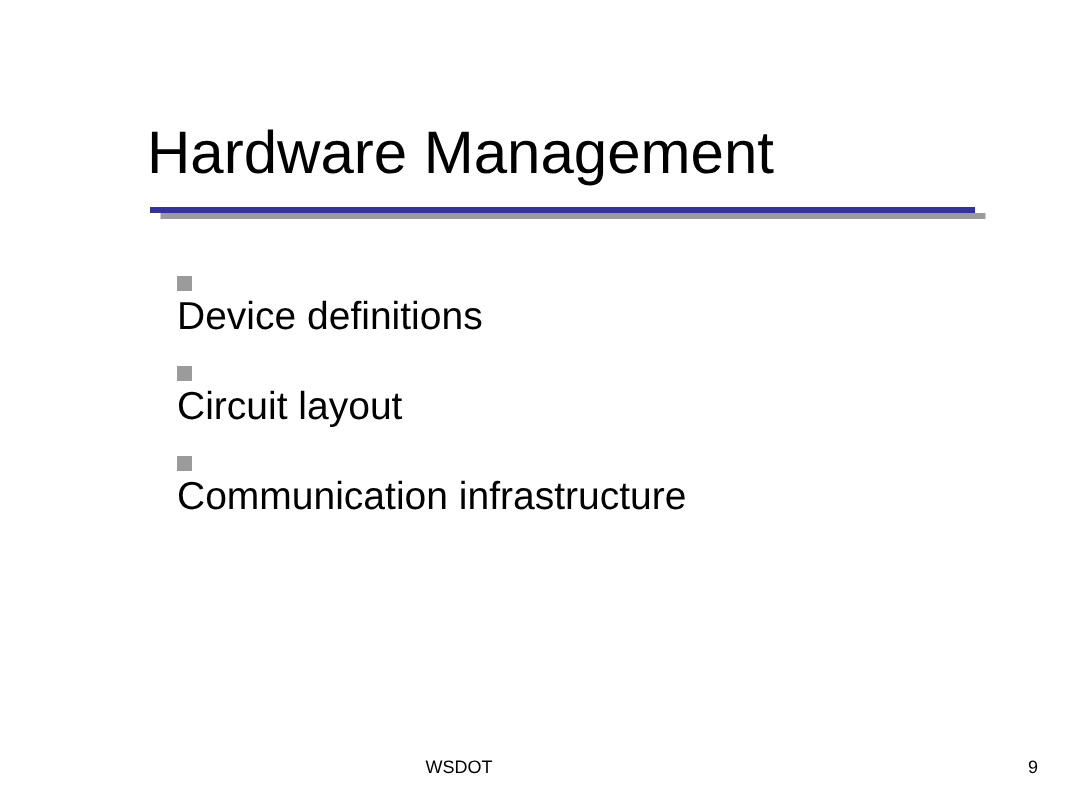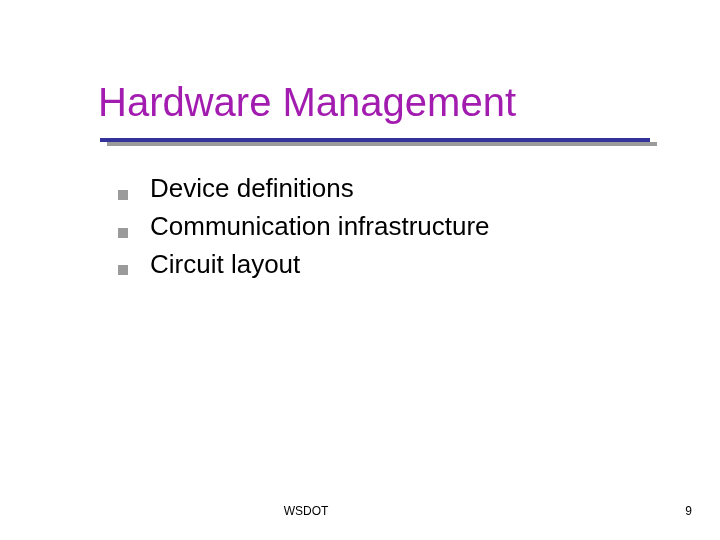--- a/index.html
+++ b/index.html
@@ -19,21 +19,21 @@
     position: relative;
     box-sizing: border-box;
   }
   .title {
     position: absolute;
     left: 98px;
     top: 80px;
     font-size: 40px;
     font-weight: 400;
     letter-spacing: 0px;
-    color: #a21caf;
+    color: #000000;
   }
   .title-shadow {
     position: absolute;
     left: 107px;
     top: 142px;
     width: 550px;
     height: 4px;
     background: #9b9b9b;
   }
   .title-underline {
@@ -48,23 +48,24 @@
     position: absolute;
     left: 118px;
     top: 172px;
     width: 540px;
   }
   .group {
     margin-bottom: 30px;
   }
   .bullet-row {
     display: flex;
-    align-items: center;
+    align-items: flex-start;
     margin-bottom: 4px;
     line-height: 1.3;
+    flex-direction: column;
   }
   .bullet {
     width: 10px;
     height: 10px;
     background: #9b9b9b;
     flex: 0 0 10px;
     margin-top: 12px;
     margin-right: 22px;
   }
   .bullet-text {
@@ -101,25 +102,25 @@
 
   <div class="content">
 
     <div class="group">
       <div class="bullet-row">
         <div class="bullet"></div>
         <div class="bullet-text">Device definitions</div>
       </div>
       <div class="bullet-row">
         <div class="bullet"></div>
-        <div class="bullet-text">Communication infrastructure</div>
+        <div class="bullet-text">Circuit layout</div>
       </div>
       <div class="bullet-row">
         <div class="bullet"></div>
-        <div class="bullet-text">Circuit layout</div>
+        <div class="bullet-text">Communication infrastructure</div>
       </div>
     </div>
 
 
   </div>
 
   <div class="footer-center">WSDOT</div>
   <div class="footer-right">9</div>
 
 </div>

